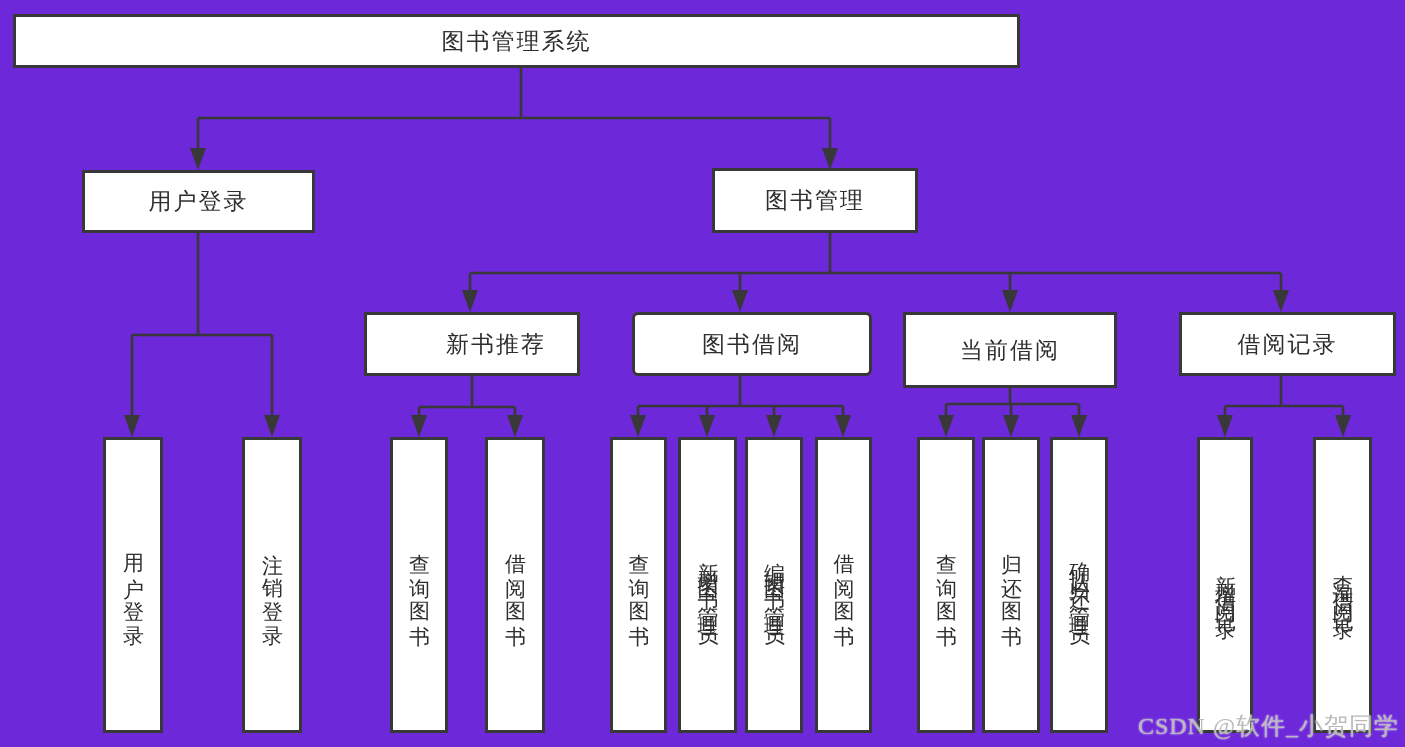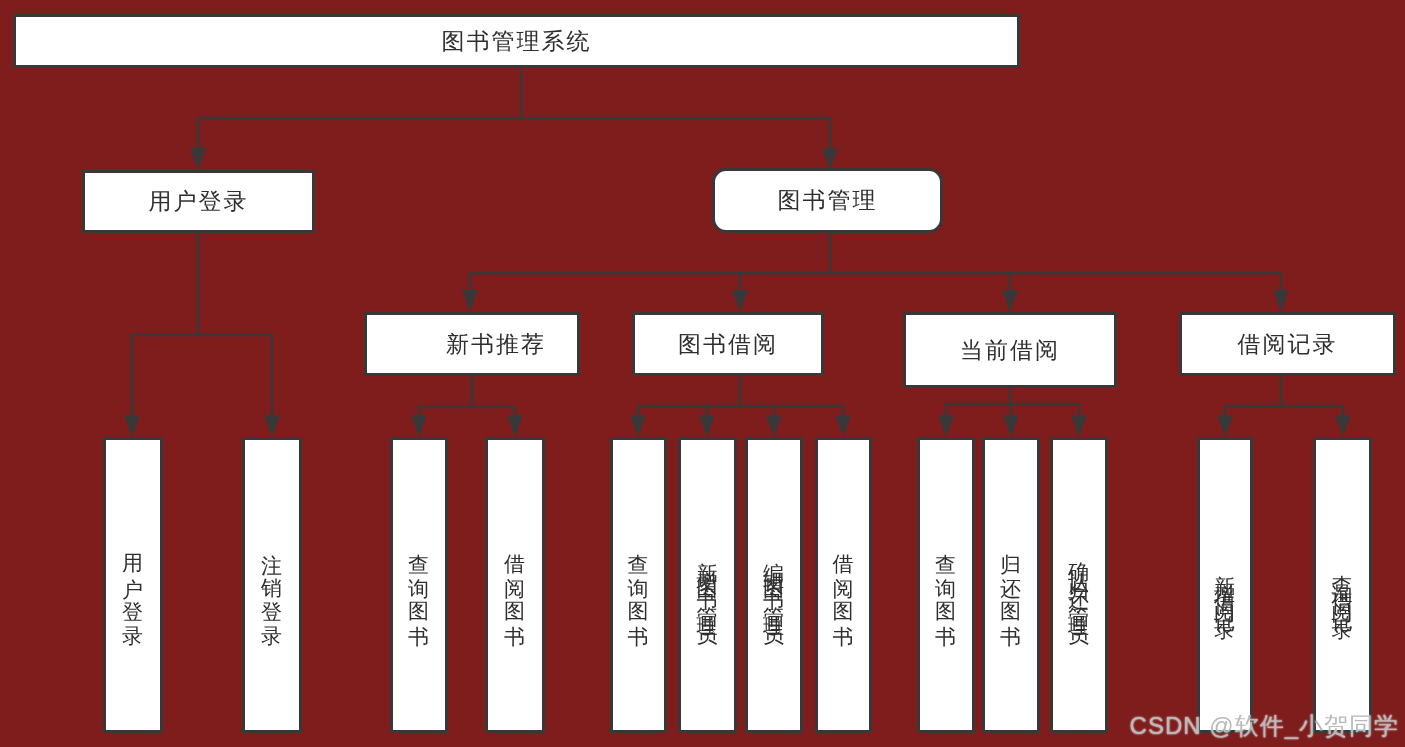--- a/index.html
+++ b/index.html
@@ -1,21 +1,21 @@
 <!DOCTYPE html>
 <html><head>
 <meta charset="utf-8">
 <style>
   html, body { margin: 0; padding: 0; background: #ffffff; }
   .canvas {
     position: relative;
     width: 1405px;
     height: 747px;
-    background: #7f1d1d;
-    font-family: Liberation Sans, sans-serif;
+    background: #6d28d9;
+    font-family: Liberation Serif, serif;
     color: #2e2e2e;
     overflow: hidden;
   }
   .connectors {
     position: absolute;
     left: 0; top: 0;
     width: 1405px; height: 747px;
     pointer-events: none;
   }
   .box {
@@ -99,28 +99,28 @@
     </g>
   </svg>
 
   <div class="box h" style="left:13px; top:14px; width:1007px; height:54px;">
     <span>图书管理系统</span>
   </div>
 
   <div class="box h" style="left:82px; top:170px; width:233px; height:63px;">
     <span>用户登录</span>
   </div>
-  <div class="box h" style="left:712px; top:168px; width:231px; height:65px;border-radius:14px;">
+  <div class="box h" style="left:712px; top:168px; width:206px; height:65px;">
     <span>图书管理</span>
   </div>
 
   <div class="box h" style="left:364px; top:312px; width:216px; height:64px;padding-left:48px;">
     <span>新书推荐</span>
   </div>
-  <div class="box h" style="left:632px; top:312px; width:192px; height:64px;">
+  <div class="box h" style="left:632px; top:312px; width:240px; height:64px;border-radius:6px;">
     <span>图书借阅</span>
   </div>
   <div class="box h" style="left:903px; top:312px; width:214px; height:76px;">
     <span>当前借阅</span>
   </div>
   <div class="box h" style="left:1179px; top:312px; width:217px; height:64px;">
     <span>借阅记录</span>
   </div>
 
   <div class="box v" style="left:103px; top:437px; width:60px; height:296px;">

